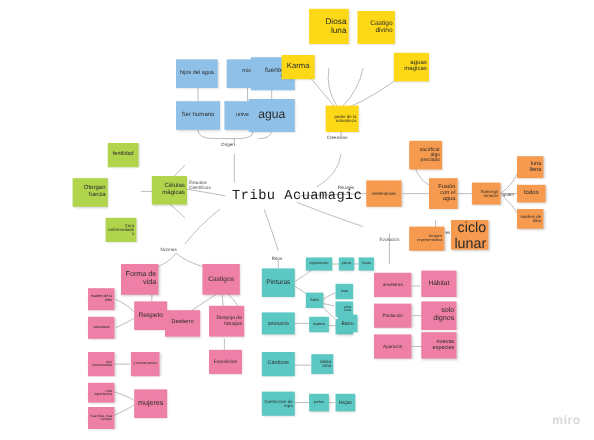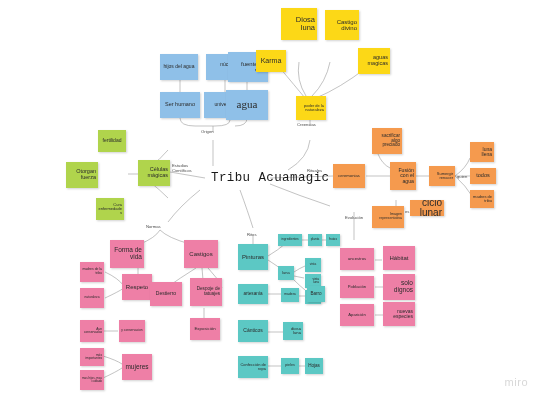--- a/index.html
+++ b/index.html
@@ -43,21 +43,21 @@
     font-size:4.2px;
     color:#4a4a4a;
     white-space:nowrap;
     font-family:"Liberation Sans", sans-serif;
   }
   .watermark{
     position:absolute;
     right:12px;bottom:12px;
     font-size:11px;
     color:#d8d8d8;
-    font-weight:normal;
+    font-weight:bold;
     letter-spacing:0.5px;
   }
 </style>
 </head>
 <body>
 
 <div id="board">
 
   <svg id="edges" viewBox="0 0 540 400" xmlns="http://www.w3.org/2000/svg">
     <g fill="none" stroke="#9a9a9a" stroke-width="0.6">
@@ -133,21 +133,21 @@
     </g>
   </svg>
 
   <div class="center-title" style="left:211px;top:171px;">Tribu Acuamagic</div>
 
   <div class="note blue" style="left:160px;top:54px;width:38px;height:26px;font-size:5px;">hijos del agua</div>
   <div class="note blue" style="left:206px;top:54px;width:38px;height:26px;font-size:5px;">núcleo de agua</div>
   <div class="note blue" style="left:228px;top:52px;width:40px;height:30px;font-size:6px;">fuente de vida</div>
   <div class="note blue" style="left:160px;top:92px;width:40px;height:26px;font-size:5.5px;">Ser humano</div>
   <div class="note blue" style="left:204px;top:92px;width:40px;height:26px;font-size:5px;">universo</div>
-  <div class="note blue" style="left:226px;top:90px;width:42px;height:30px;font-size:11px;font-family:Liberation Serif, serif;">agua</div>
+  <div class="note blue" style="left:226px;top:90px;width:42px;height:30px;font-size:11px;">agua</div>
   <div class="edge-label" style="left:201px;top:129px;">Origen</div>
 
   <div class="note yellow" style="left:281px;top:8px;width:36px;height:32px;font-size:7.5px;">Diosa luna</div>
   <div class="note yellow" style="left:325px;top:10px;width:34px;height:30px;font-size:6px;">Castigo divino</div>
   <div class="note yellow" style="left:256px;top:50px;width:30px;height:22px;font-size:7px;">Karma</div>
   <div class="note yellow" style="left:358px;top:48px;width:32px;height:26px;font-size:5.5px;">aguas magicas</div>
   <div class="note yellow" style="left:296px;top:96px;width:30px;height:24px;font-size:4px;">poder de la naturaleza</div>
   <div class="edge-label" style="left:297px;top:122px;">Creencias</div>
 
   <div class="note green" style="left:98px;top:130px;width:28px;height:22px;font-size:5px;">fertilidad</div>
@@ -159,21 +159,21 @@
   <div class="edge-label" style="left:307px;top:168px;">Rituales</div>
   <div class="note orange" style="left:333px;top:164px;width:32px;height:24px;font-size:4.2px;">ceremonias</div>
   <div class="note orange" style="left:372px;top:128px;width:30px;height:26px;font-size:4.6px;">sacrificar algo preciado</div>
   <div class="note orange" style="left:390px;top:162px;width:26px;height:28px;font-size:5.2px;">Fusión con el agua</div>
   <div class="note orange" style="left:429px;top:166px;width:26px;height:20px;font-size:4px;">Sumergir renacer</div>
   <div class="note orange" style="left:470px;top:142px;width:24px;height:20px;font-size:5px;">luna llena</div>
   <div class="note orange" style="left:470px;top:168px;width:26px;height:16px;font-size:5.5px;">todos</div>
   <div class="note orange" style="left:470px;top:190px;width:24px;height:18px;font-size:4px;">madres de tribu</div>
   <div class="edge-label" style="left:457px;top:174px;">quien</div>
   <div class="note orange" style="left:372px;top:206px;width:32px;height:22px;font-size:3.6px;">Imagen representativa</div>
-  <div class="note orange" style="left:410px;top:200px;width:34px;height:16px;font-size:10px;">ciclo lunar</div>
+  <div class="note orange" style="left:410px;top:200px;width:34px;height:27px;font-size:13px;">ciclo lunar</div>
   <div class="edge-label" style="left:405px;top:209px;">es</div>
 
   <div class="edge-label" style="left:345px;top:215px;">Evolución</div>
   <div class="note pink" style="left:340px;top:248px;width:34px;height:22px;font-size:4.2px;">ancestros</div>
   <div class="note pink" style="left:383px;top:246px;width:32px;height:24px;font-size:6px;">Hábitat</div>
   <div class="note pink" style="left:340px;top:276px;width:34px;height:22px;font-size:4.2px;">Población</div>
   <div class="note pink" style="left:383px;top:274px;width:32px;height:26px;font-size:6.5px;">solo dignos</div>
   <div class="note pink" style="left:340px;top:304px;width:34px;height:22px;font-size:4.2px;">Aparición</div>
   <div class="note pink" style="left:383px;top:302px;width:32px;height:24px;font-size:5px;">nuevas especies</div>
 

